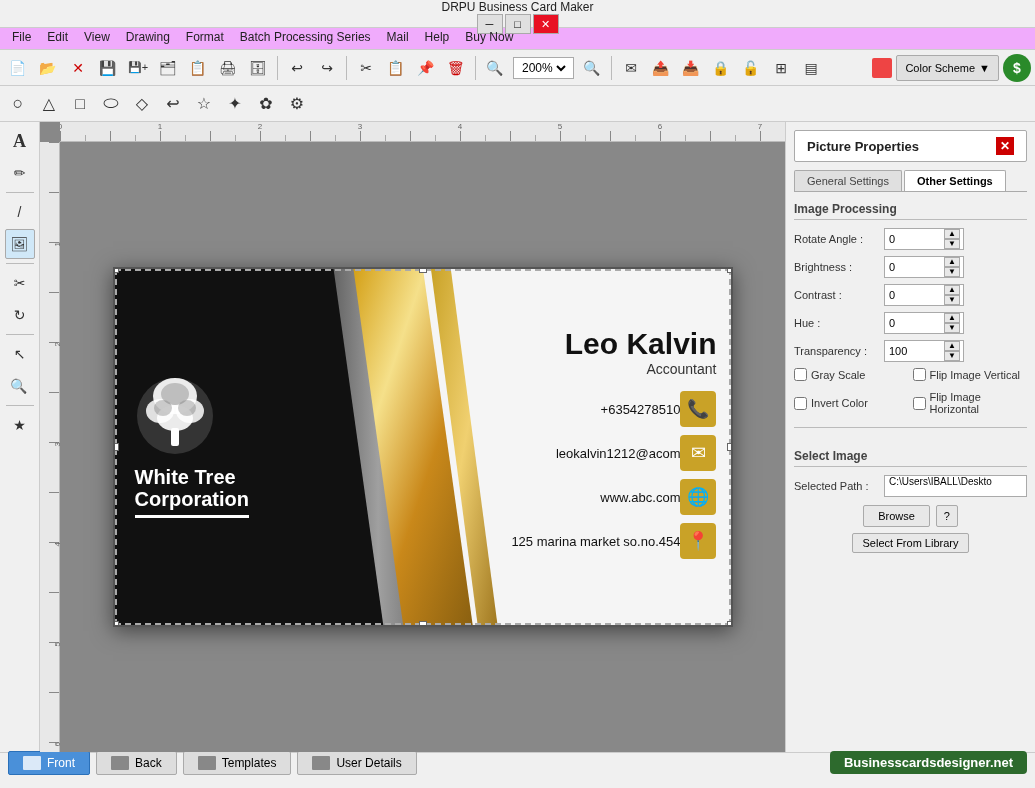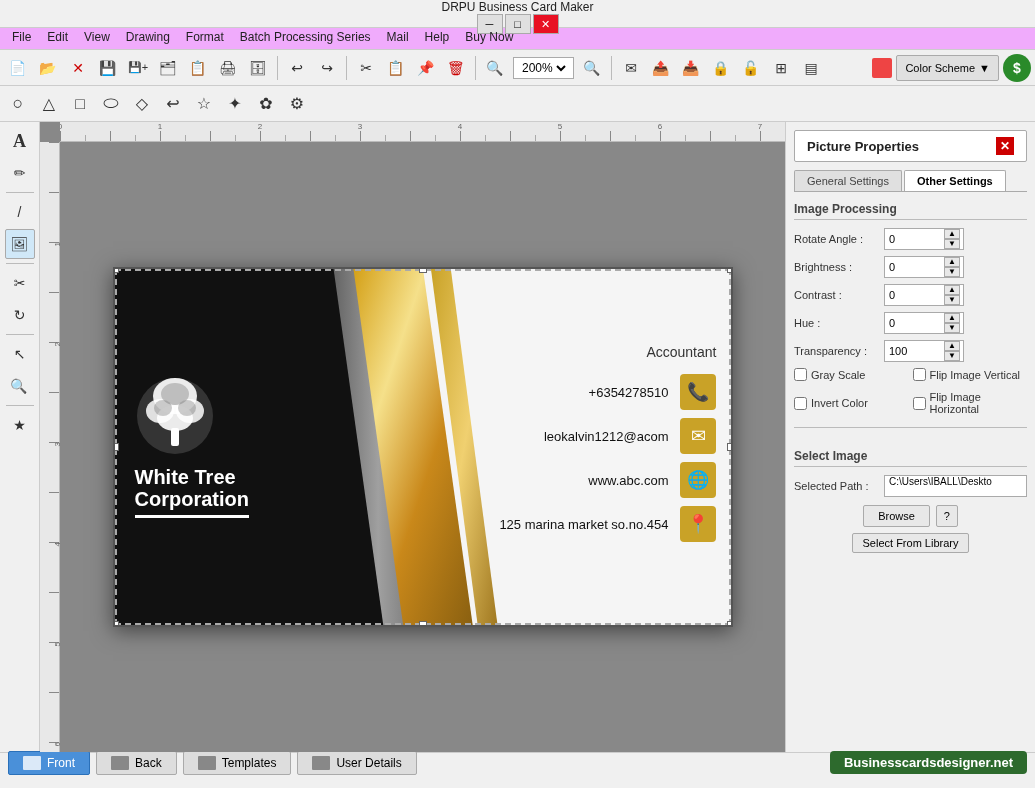--- a/index.html
+++ b/index.html
@@ -45,21 +45,21 @@
     
     #business-card { width: 620px; height: 360px; background: linear-gradient(135deg, #111 0%, #222 50%, #fff 50%, #fff 100%); position: relative; overflow: hidden; border: 2px solid #555; box-shadow: 0 4px 20px rgba(0,0,0,0.5); }
     .card-bg-black { position: absolute; top: 0; left: 0; width: 55%; height: 100%; background: #111; }
     .card-bg-white { position: absolute; top: 0; right: 0; width: 50%; height: 100%; background: #f5f5f5; }
     .card-content { position: absolute; top: 0; left: 0; width: 100%; height: 100%; z-index: 10; display: flex; }
     .card-left { width: 48%; display: flex; flex-direction: column; justify-content: center; align-items: flex-start; padding: 20px 10px 20px 20px; color: white; }
     .card-tree { width: 80px; height: 80px; margin-bottom: 10px; }
     .card-right { width: 52%; display: flex; flex-direction: column; justify-content: center; align-items: flex-end; padding: 20px 14px; }
     .card-name { font-size: 30px; font-weight: bold; color: #111; text-align: right; }
     .card-title { font-size: 14px; color: #333; text-align: left; margin-bottom: 14px; }
-    .card-contact-row { display: flex; align-items: center; gap: 12px; margin-bottom: 8px; justify-content: flex-end; width: 100%; }
+    .card-contact-row { display: flex; align-items: center; gap: 0; margin-bottom: 8px; justify-content: flex-end; width: 100%; }
     .card-contact-text { font-size: 13px; color: #111; font-weight: 500; }
     .card-icon-btn { width: 36px; height: 36px; background: #c9a227; border-radius: 4px; display: flex; align-items: center; justify-content: center; color: white; font-size: 18px; flex-shrink: 0; }
 
     
     #right-panel { width: 250px; background: #f0f0f0; border-left: 1px solid #ccc; display: flex; flex-direction: column; }
     .panel-header { background: white; border: 1px solid #aaa; margin: 8px; padding: 6px 12px; text-align: center; font-size: 13px; font-weight: bold; color: #222; border-radius: 2px; display: flex; align-items: center; justify-content: space-between; }
     .panel-close-btn { background: #cc0000; color: white; border: none; width: 18px; height: 18px; font-size: 12px; cursor: pointer; display: flex; align-items: center; justify-content: center; font-weight: bold; }
     .panel-tabs { display: flex; margin: 0 8px; border-bottom: 1px solid #aaa; }
     .panel-tab { padding: 4px 12px; font-size: 11px; cursor: pointer; border: 1px solid #aaa; border-bottom: none; background: #e0e0e0; color: #444; margin-right: 2px; border-radius: 2px 2px 0 0; }
     .panel-tab.active { background: white; color: #000; font-weight: bold; }
@@ -316,20 +316,21 @@
               <ellipse cx="28" cy="32" rx="9" ry="8" fill="#555" opacity="0.3"></ellipse>
               <ellipse cx="52" cy="32" rx="9" ry="8" fill="#555" opacity="0.3"></ellipse>
             </svg>
             <div style="color:white;">
               <div style="font-size:20px; font-weight:bold; line-height:1.1;">White Tree</div>
               <div style="font-size:20px; font-weight:bold; border-bottom:3px solid white; padding-bottom:4px;">Corporation</div>
             </div>
           </div>
 
           <div class="card-right">
+            <div class="card-name">Leo Kalvin</div>
             <div class="card-title">Accountant</div>
 
             <div class="card-contact-row">
               <span class="card-contact-text">+6354278510</span>
               <div class="card-icon-btn">📞</div>
             </div>
             <div class="card-contact-row">
               <span class="card-contact-text">leokalvin1212@acom</span>
               <div class="card-icon-btn">✉</div>
             </div>

